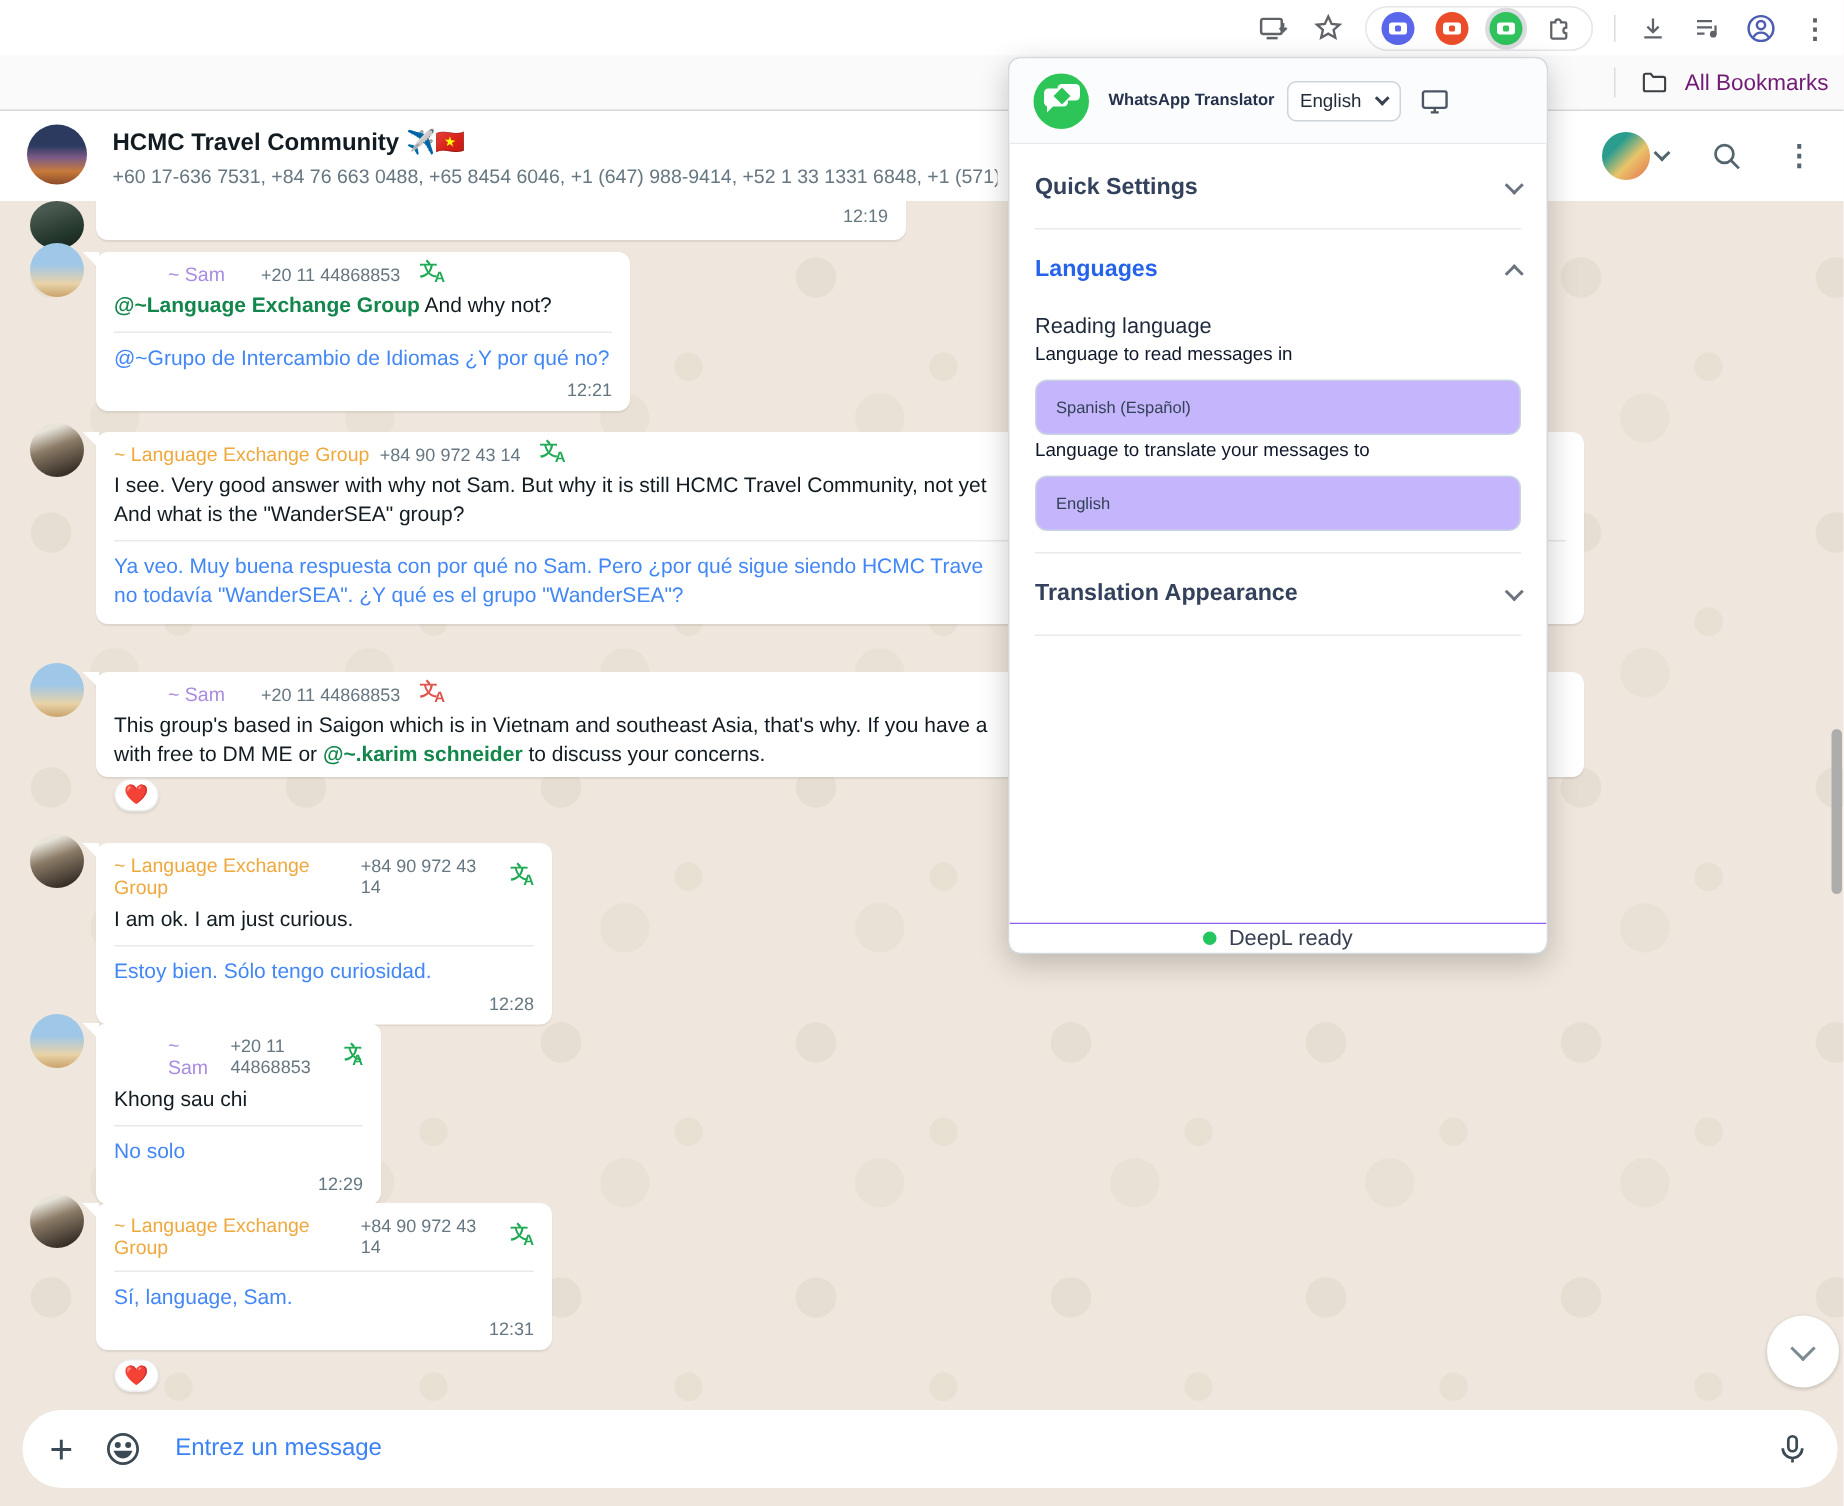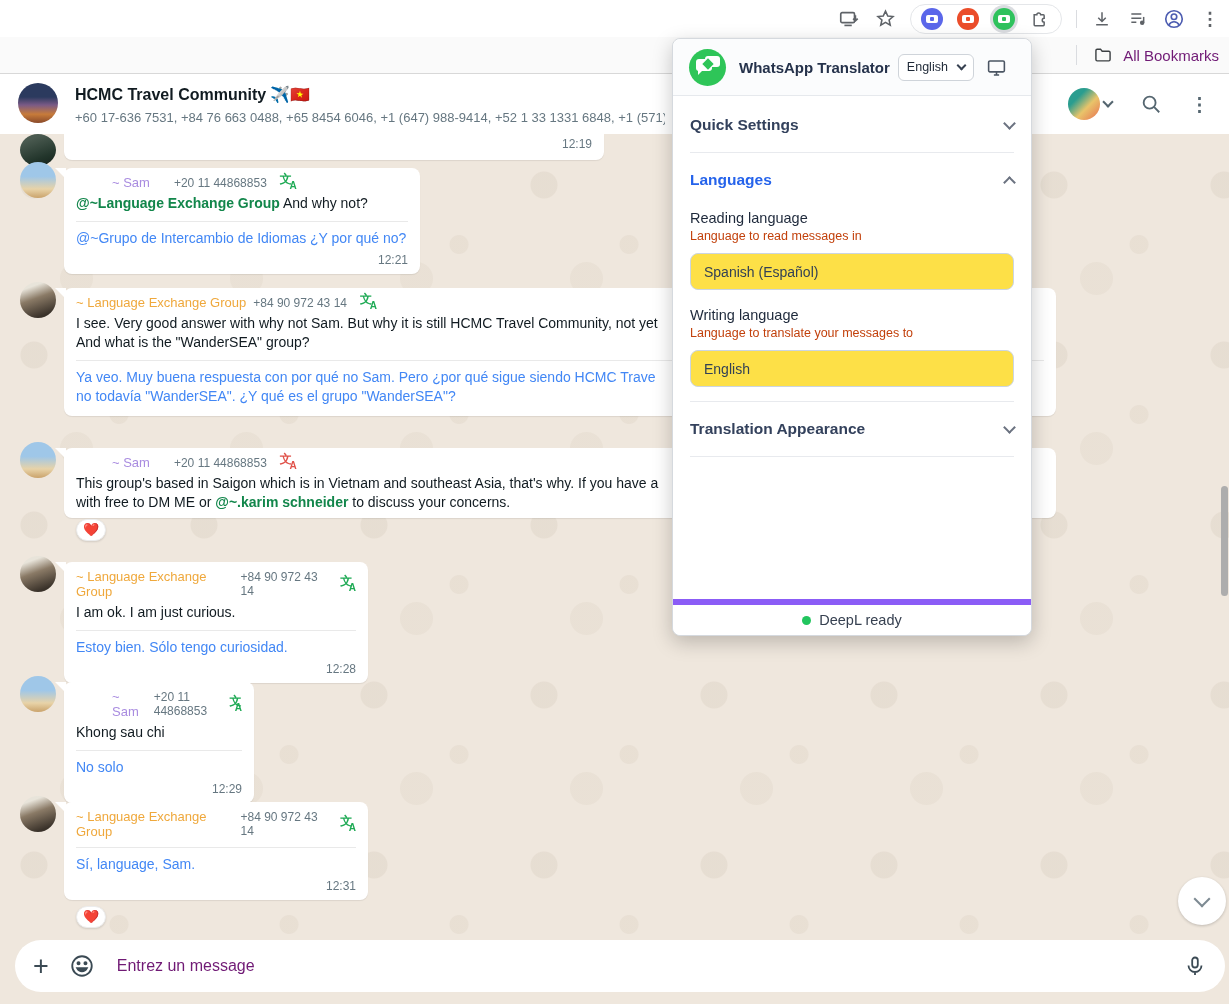--- a/index.html
+++ b/index.html
@@ -70,21 +70,21 @@
   .trans { font-size:14px; color:#4287f5; line-height:19px; white-space:nowrap; }
   .mtime { text-align:right; font-size:12px; color:#667781; margin-top:5px; }
   .reaction { position:absolute; background:#fff; border:1px solid #ececec; border-radius:13px;
     padding:2px 6px 3px 6px; font-size:13px; box-shadow:0 1px 2px rgba(0,0,0,.12); cursor:pointer; }
 
   
   #composer { position:absolute; left:15px; top:866px; width:1210px; height:52px; background:#fff;
     border-radius:26px; display:flex; align-items:center; padding:0 18px; }
   .plus-ic { font-size:27px; color:#3b4a54; font-weight:400; line-height:1; cursor:pointer; margin-right:20px; }
   .emoji-ic { cursor:pointer; margin-right:22px; display:flex; }
-  .composer-input { flex:1; font-size:16px; color:#701a75; cursor:text; }
+  .composer-input { flex:1; font-size:16px; color:#3b82f6; cursor:text; }
   .mic-ic { cursor:pointer; display:flex; }
   #scrollbtn { position:absolute; left:1178px; top:803px; width:48px; height:48px; border-radius:50%;
     background:#fff; box-shadow:0 1px 3px rgba(0,0,0,.2); cursor:pointer;
     display:flex; align-items:center; justify-content:center; }
   .sb-chev { width:12px; height:12px; border-right:2.5px solid #7d8a92; border-bottom:2.5px solid #7d8a92;
     transform:rotate(45deg); margin-top:-5px; }
   #scrollbar-thumb { position:absolute; left:1221px; top:486px; width:7px; height:110px;
     background:#adadad; border-radius:4px; cursor:pointer; }
 
   
@@ -93,41 +93,41 @@
   .pop-header { position:absolute; left:0; top:0; width:100%; height:57px; background:#fbfcfd;
     border-bottom:1px solid #e6e9ed; border-radius:8px 8px 0 0; display:flex; align-items:center; padding:0 16px; }
   .pop-logo { width:37px; height:37px; border-radius:50%; background:#2ec558; position:relative; flex:none; }
   .pop-logo .b1 { position:absolute; left:7px; top:10px; width:16px; height:12px; background:#fff; border-radius:3px; }
   .pop-logo .b1::after { content:""; position:absolute; left:2px; bottom:-4px; width:0; height:0;
     border-top:5px solid #fff; border-right:5px solid transparent; }
   .pop-logo .b2 { position:absolute; right:6px; top:7px; width:15px; height:11px; background:#fff;
     border-radius:3px; box-shadow:0 0 0 1.5px #2ec558; }
   .pop-logo .spark { position:absolute; left:15px; top:11px; width:8px; height:8px; background:#2ec558;
     transform:rotate(45deg); }
-  .pop-title { font-size:15px; font-weight:700; color:#25324b; margin-left:13px; white-space:nowrap; }
+  .pop-title { font-size:11px; font-weight:700; color:#25324b; margin-left:13px; white-space:nowrap; }
   .pop-select { margin-left:8px; border:1px solid #cfd4da; border-radius:6px; background:#fff;
     height:27px; padding:0 8px; display:flex; align-items:center; gap:10px; font-size:12.5px; color:#1f2937;
     cursor:pointer; }
   .chev-s { width:7px; height:7px; border-right:2px solid #374151; border-bottom:2px solid #374151;
     transform:rotate(45deg); margin-top:-3px; }
   .pop-monitor { margin-left:12px; cursor:pointer; display:flex; }
   .pop-body { position:absolute; left:0; top:57px; width:100%; height:505px; padding:16px 17px 0 17px;
     overflow:hidden; }
   .sec-row { display:flex; justify-content:space-between; align-items:center; height:26px; cursor:pointer; }
   .sec-title { font-size:15.5px; font-weight:700; color:#33415c; }
   .sec-title.blue { color:#2563eb; }
   .chev { width:9px; height:9px; border-right:2px solid #6b7280; border-bottom:2px solid #6b7280; }
   .chev.down { transform:rotate(45deg); margin-top:-4px; }
   .chev.up { transform:rotate(-135deg); margin-top:5px; }
   .pop-hr { height:1px; background:#e8eaee; margin:14px 0; }
   .fld-label { font-size:14.5px; color:#1e293b; margin-top:17px; }
-  .fld-desc { font-size:12.5px; color:#c2410c; margin-top:3px; }
-  .fld-input { margin-top:10px; height:37px; border:1px solid #cbd5e1; border-radius:8px; background:#fde047;
-    display:flex; align-items:center; padding:0 13px; font-size:14px; color:#334155; cursor:pointer; }
-  .pop-footer { position:absolute; left:0; bottom:0; width:100%; height:36px; border-top:6px solid #8b5cf6;
+  .fld-desc { font-size:12.5px; color:#0f172a; margin-top:3px; }
+  .fld-input { margin-top:10px; height:37px; border:1px solid #cbd5e1; border-radius:8px; background:#c4b5fd;
+    display:flex; align-items:center; padding:0 13px; font-size:11px; color:#334155; cursor:pointer; }
+  .pop-footer { position:absolute; left:0; bottom:0; width:100%; height:20px; border-top:1px solid #8b5cf6;
     display:flex; align-items:center; justify-content:center; gap:8px; background:#fff; border-radius:0 0 8px 8px; }
   .status-dot { width:9px; height:9px; border-radius:50%; background:#22c55e; }
   .status-txt { font-size:14.5px; color:#374151; }
 
   svg { display:block; }
 </style>
 </head>
 <body>
 
 <div id="toolbar">
@@ -376,21 +376,20 @@
       <span class="chev down"></span>
     </div>
     <div class="pop-hr"></div>
     <div class="sec-row">
       <span class="sec-title blue">Languages</span>
       <span class="chev up"></span>
     </div>
     <div class="fld-label">Reading language</div>
     <div class="fld-desc">Language to read messages in</div>
     <div class="fld-input">Spanish (Español)</div>
-    <div class="fld-label">Writing language</div>
     <div class="fld-desc">Language to translate your messages to</div>
     <div class="fld-input">English</div>
     <div class="pop-hr"></div>
     <div class="sec-row">
       <span class="sec-title">Translation Appearance</span>
       <span class="chev down"></span>
     </div>
     <div class="pop-hr"></div>
   </div>
 

